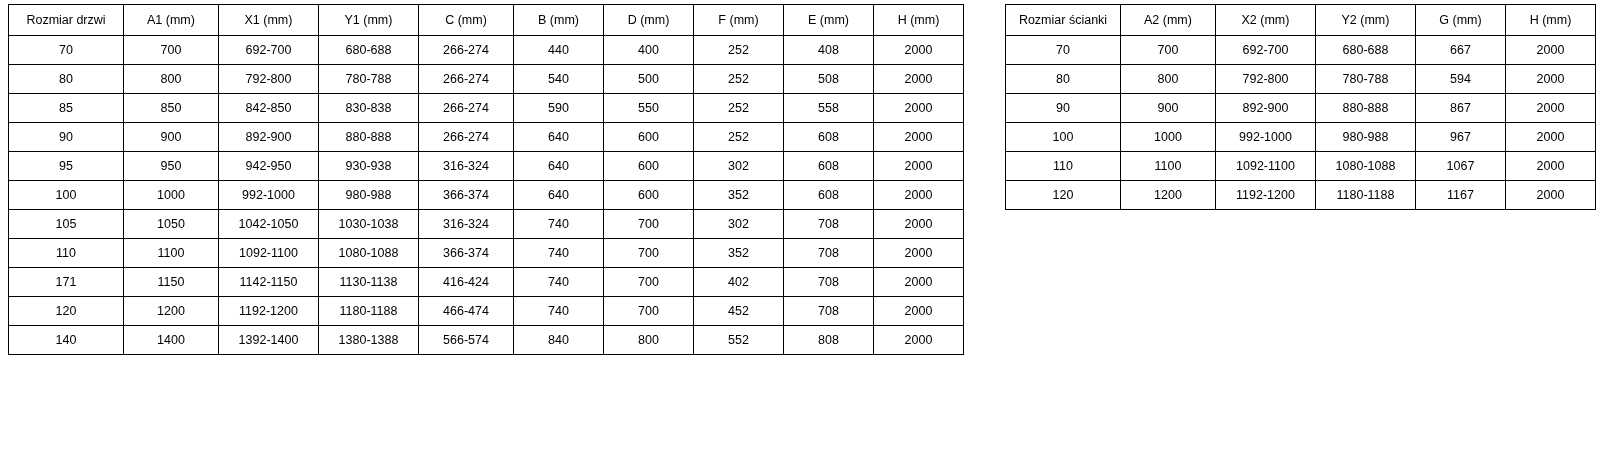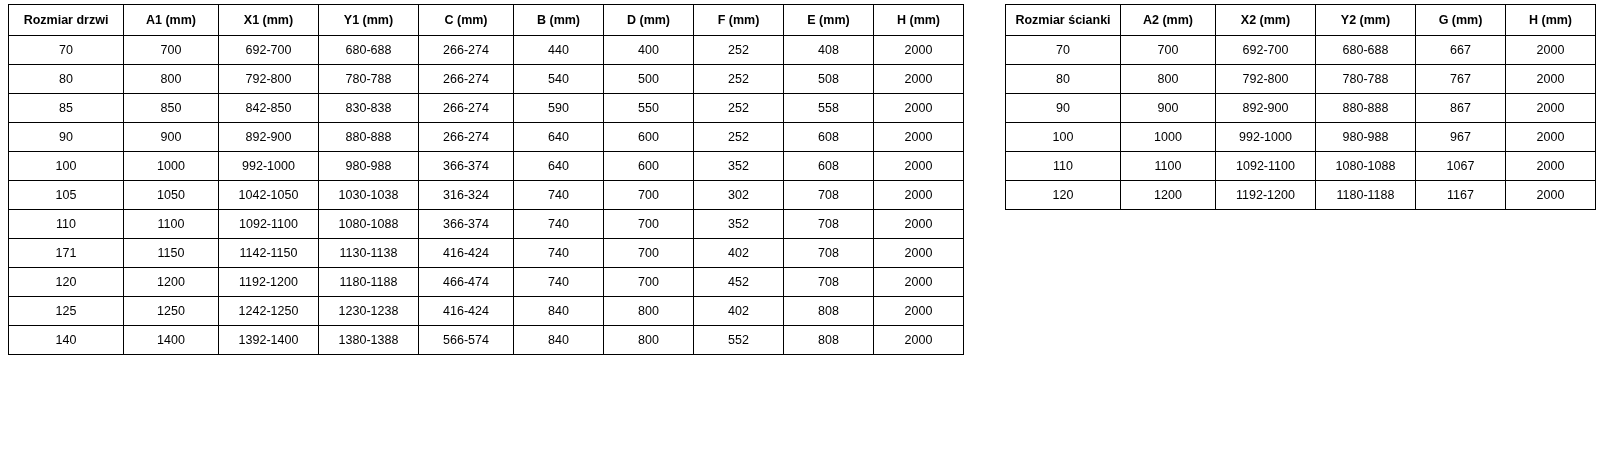--- a/index.html
+++ b/index.html
@@ -34,21 +34,21 @@
   table.spec td {
     border: 1px solid #000000;
     text-align: center;
     vertical-align: middle;
     font-size: 12.5px;
     height: 28px;
     padding: 0 4px;
     white-space: nowrap;
   }
   table.spec th {
-    font-weight: bold;
+    font-weight: normal;
     height: 30px;
   }
   table.spec td {
     font-weight: normal;
   }
 
   
   #doors-table col.c0 { width: 115px; }
   #doors-table col.c1 { width: 95px; }
   #doors-table col.c2 { width: 100px; }
@@ -144,20 +144,32 @@
           <td>892-900</td>
           <td>880-888</td>
           <td>266-274</td>
           <td>640</td>
           <td>600</td>
           <td>252</td>
           <td>608</td>
           <td>2000</td>
         </tr>
         <tr>
+          <td>95</td>
+          <td>950</td>
+          <td>942-950</td>
+          <td>930-938</td>
+          <td>316-324</td>
+          <td>640</td>
+          <td>600</td>
+          <td>302</td>
+          <td>608</td>
+          <td>2000</td>
+        </tr>
+        <tr>
           <td>100</td>
           <td>1000</td>
           <td>992-1000</td>
           <td>980-988</td>
           <td>366-374</td>
           <td>640</td>
           <td>600</td>
           <td>352</td>
           <td>608</td>
           <td>2000</td>
@@ -201,32 +213,20 @@
         <tr>
           <td>120</td>
           <td>1200</td>
           <td>1192-1200</td>
           <td>1180-1188</td>
           <td>466-474</td>
           <td>740</td>
           <td>700</td>
           <td>452</td>
           <td>708</td>
-          <td>2000</td>
-        </tr>
-        <tr>
-          <td>125</td>
-          <td>1250</td>
-          <td>1242-1250</td>
-          <td>1230-1238</td>
-          <td>416-424</td>
-          <td>840</td>
-          <td>800</td>
-          <td>402</td>
-          <td>808</td>
           <td>2000</td>
         </tr>
         <tr>
           <td>140</td>
           <td>1400</td>
           <td>1392-1400</td>
           <td>1380-1388</td>
           <td>566-574</td>
           <td>840</td>
           <td>800</td>
@@ -265,21 +265,21 @@
           <td>692-700</td>
           <td>680-688</td>
           <td>667</td>
           <td>2000</td>
         </tr>
         <tr>
           <td>80</td>
           <td>800</td>
           <td>792-800</td>
           <td>780-788</td>
-          <td>767</td>
+          <td>594</td>
           <td>2000</td>
         </tr>
         <tr>
           <td>90</td>
           <td>900</td>
           <td>892-900</td>
           <td>880-888</td>
           <td>867</td>
           <td>2000</td>
         </tr>

